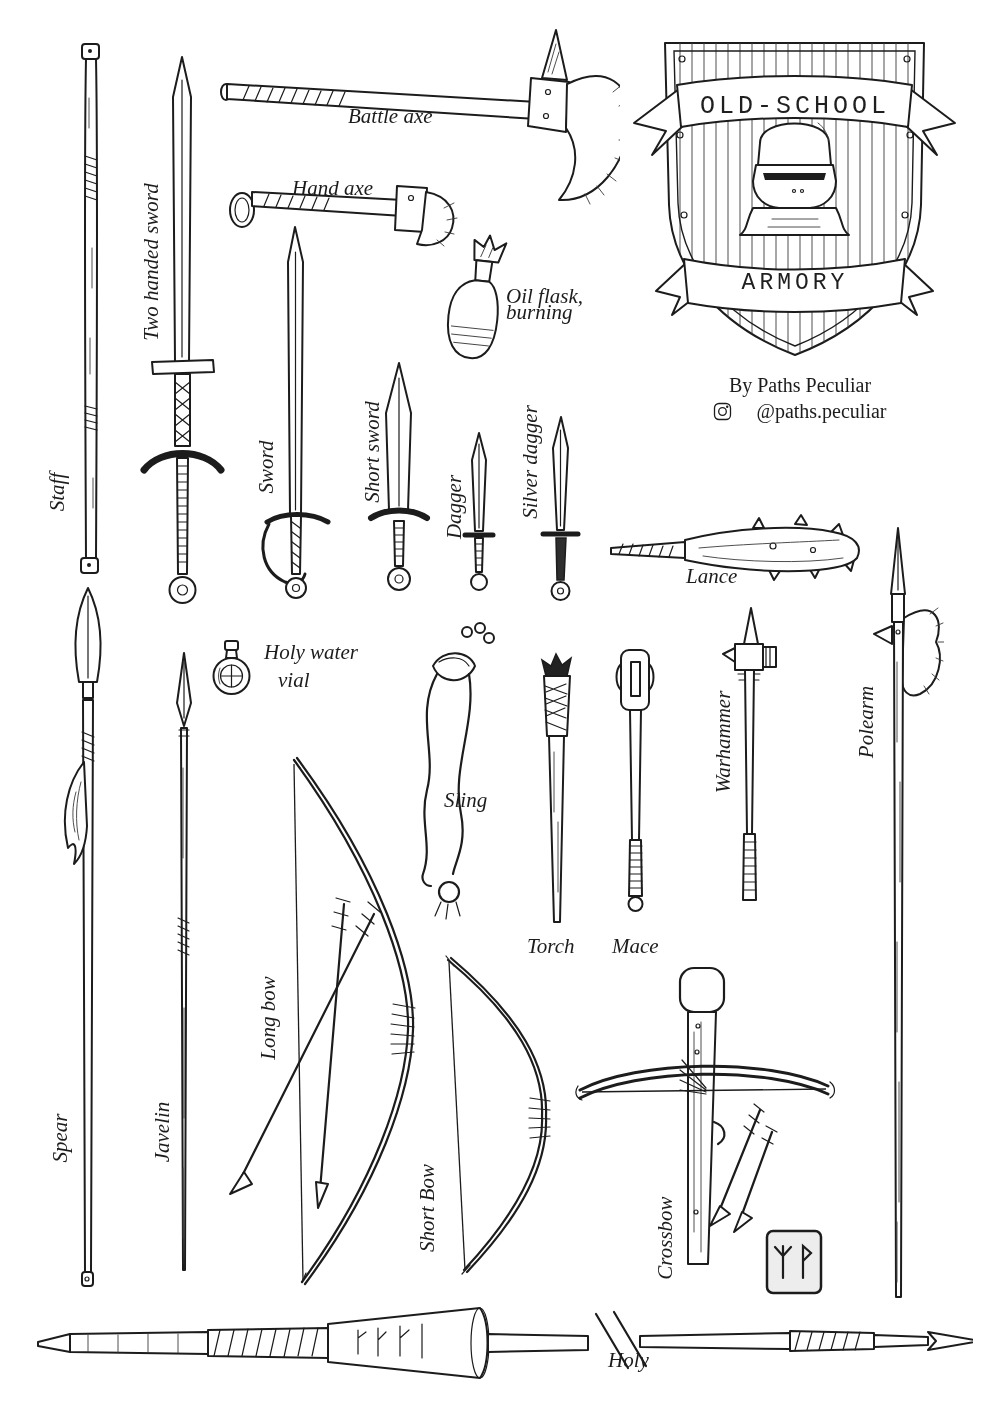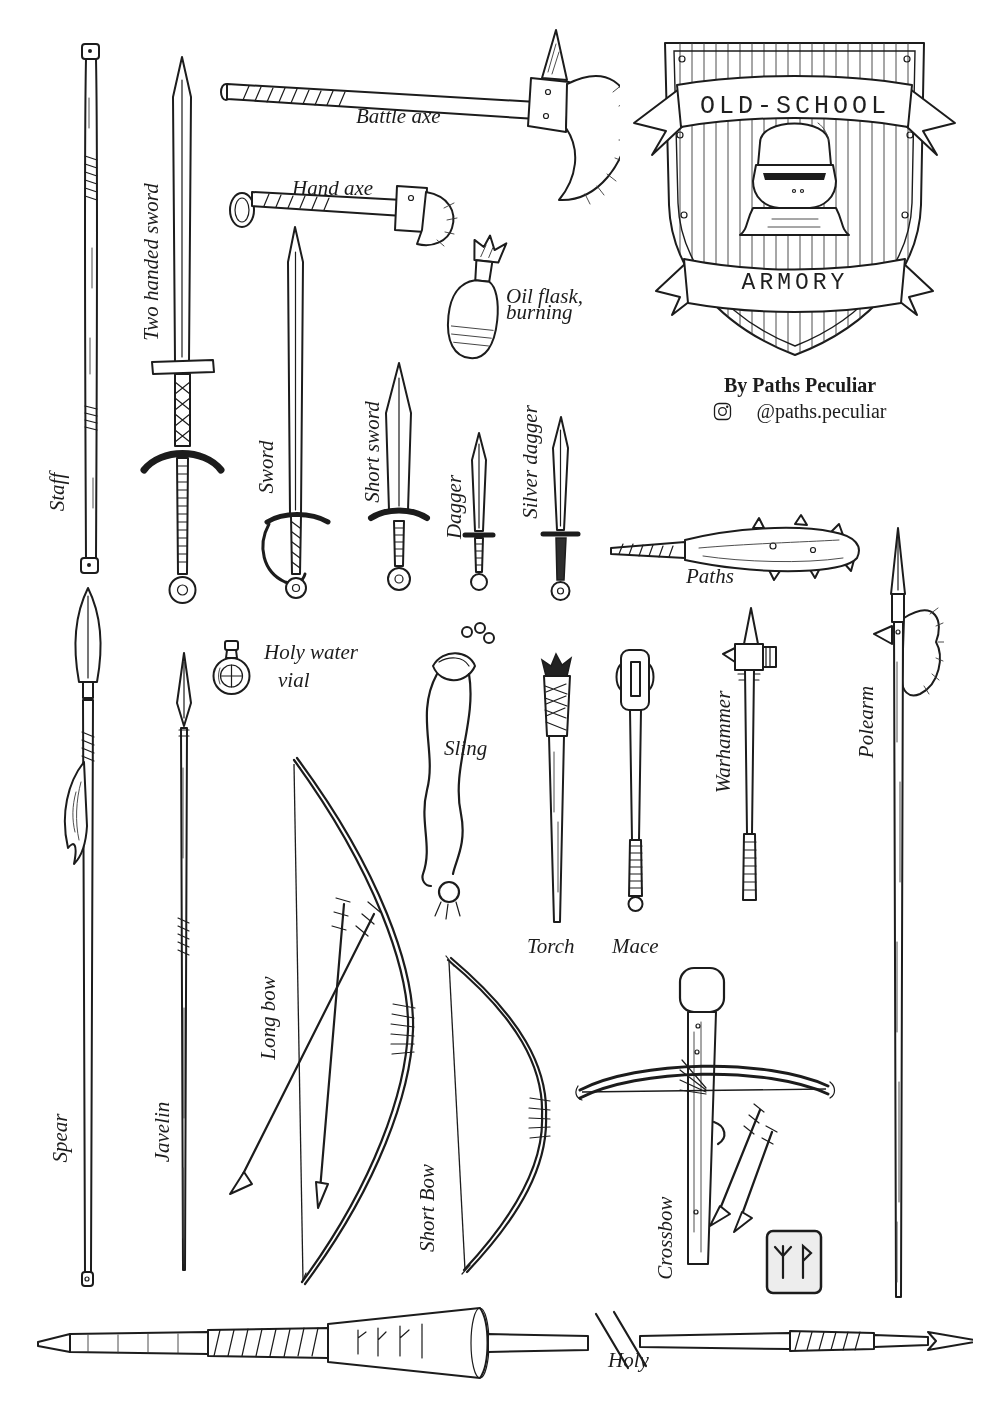--- a/index.html
+++ b/index.html
@@ -24,21 +24,21 @@
   .og  { fill:#ededed; stroke:#1c1c1c; stroke-width:2.5; }
   
   .hlabel, .vlabel { position:absolute; font-family:"Liberation Serif", serif; font-style:italic;
                      font-size:21px; color:#1c1c1c; white-space:nowrap; }
   .vlabel { transform:translate(-50%,-50%) rotate(-90deg); }
   .banner-text { position:absolute; transform:translate(-50%,-50%); font-family:Liberation Mono, monospace;
                  font-size:25px; letter-spacing:4px; color:#1f1f1f; white-space:nowrap; }
   .banner-text.small { font-size:23px;text-align:right; }
   .credits { position:absolute; left:640px; top:372px; width:320px; text-align:center;
              font-size:20px; color:#1c1c1c; }
-  .credits .line { margin:2px 0;font-weight:bold; }
+  .credits .line { margin:2px 0; }
   .ig-row { display:flex; align-items:center; justify-content:center; gap:24px; margin-top:3px; }
 </style>
 </head>
 <body>
 
 <div class="page">
 
   <svg class="art" style="left:68px;top:38px" width="44" height="545" viewBox="0 0 44 545">
     <rect x="14" y="6" width="17" height="15" rx="3" class="o"></rect>
     <circle cx="22" cy="13" r="2" class="fd"></circle>
@@ -70,21 +70,21 @@
     <path class="o" d="M12 62 L322 80 L322 97 L12 77 Z"></path>
     <path class="t" d="M34 64 l-6 14 M46 65 l-6 14 M58 66 l-6 14 M70 66 l-6 14 M82 67 l-6 14 M94 68 l-6 14 M106 69 l-6 14 M118 69 l-6 14 M130 70 l-6 14"></path>
     <path class="o" d="M327 56 L341 8 L352 58 Z"></path>
     <path class="h" d="M333 50 l8 -28 M337 52 l7 -22"></path>
     <path class="o" d="M316 56 L354 60 L351 110 L313 104 Z"></path>
     <circle class="t" cx="333" cy="70" r="2.5"></circle>
       <circle class="t" cx="331" cy="94" r="2.5"></circle>
     <path class="o" d="M352 62 C 392 42 416 62 414 98 C 412 142 382 180 344 178 C 362 156 366 128 351 106 Z"></path>
     <path class="h" d="M398 70 l10 -8 M404 84 l11 -6 M406 100 l11 -3 M404 118 l11 0 M400 136 l10 4 M392 152 l9 7 M382 164 l7 9 M370 172 l5 10"></path>
   </svg>
-  <div class="hlabel" style="left:356px;top:104px">Battle axe</div>
+  <div class="hlabel" style="left:348px;top:104px">Battle axe</div>
 
   <svg class="art" style="left:225px;top:138px" width="235" height="112" viewBox="0 0 235 112">
     <ellipse class="o" cx="17" cy="72" rx="12" ry="17"></ellipse>
     <ellipse class="t" cx="17" cy="72" rx="7" ry="12"></ellipse>
     <path class="o" d="M27 54 L178 62 L178 78 L27 68 Z"></path>
     <path class="t" d="M44 56 l-5 12 M56 57 l-5 12 M68 58 l-5 12 M80 58 l-5 12 M92 59 l-5 12 M104 60 l-5 12"></path>
     <path class="o" d="M172 48 L202 50 L200 94 L170 92 Z"></path>
     <circle class="t" cx="186" cy="60" r="2.5"></circle>
     <path class="o" d="M201 54 C 224 58 232 74 227 90 C 223 103 208 110 192 106 L197 92 Z"></path>
     <path class="h" d="M219 70 l10 -5 M222 82 l10 -2 M220 94 l9 2 M212 102 l7 6"></path>
@@ -198,21 +198,21 @@
 
   <svg class="art" style="left:603px;top:512px" width="268" height="72" viewBox="0 0 268 72">
     <path class="o" d="M8 36 L82 30 L82 46 L8 42 Z"></path>
     <path class="t" d="M20 32 l-4 10 M30 32 l-4 11 M40 33 l-4 11 M50 33 l-4 11 M60 34 l-4 11 M70 34 l-4 11"></path>
     <path class="o" d="M150 16 l6 -10 l5 10 Z M192 12 l6 -9 l6 10 Z M228 20 l8 -8 l4 11 Z M166 58 l5 10 l6 -9 Z M206 56 l6 10 l5 -10 Z M240 50 l8 9 l3 -11 Z"></path>
     <path class="o" d="M82 28 C 130 16 192 12 230 20 C 252 24 260 34 254 46 C 242 60 184 62 132 56 C 110 54 92 50 82 48 Z"></path>
     <circle class="t" cx="170" cy="34" r="3"></circle>
       <circle class="t" cx="210" cy="38" r="2.5"></circle>
     <path class="h" d="M100 44 C 140 50 200 52 240 46 M96 36 C 140 32 200 30 236 28"></path>
   </svg>
-  <div class="hlabel" style="left:686px;top:564px">Paths</div>
+  <div class="hlabel" style="left:686px;top:564px">Lance</div>
 
   <svg class="art" style="left:208px;top:638px" width="48" height="62" viewBox="0 0 48 62">
     <rect class="o" x="17" y="3" width="13" height="9" rx="2"></rect>
     <path class="o" d="M19 12 L28 12 L29 20 L18 20 Z"></path>
     <circle class="o" cx="23.5" cy="38" r="18"></circle>
     <circle class="t" cx="23.5" cy="38" r="11"></circle>
     <path class="t" d="M23.5 27 V49 M12.5 38 H34.5"></path>
     <path class="h" d="M12 30 c-2 6 -2 10 0 16"></path>
   </svg>
   <div class="hlabel" style="left:264px;top:640px">Holy water</div>
@@ -222,21 +222,21 @@
     <circle class="o" cx="64" cy="10" r="5"></circle>
       <circle class="o" cx="77" cy="6" r="5"></circle>
       <circle class="o" cx="86" cy="16" r="5"></circle>
     <path class="o" d="M30 44 C 40 26 66 28 72 44 C 64 62 38 64 30 44 Z"></path>
     <path class="t" d="M36 40 C 46 34 60 34 66 44"></path>
     <path class="s2" d="M34 52 C 12 92 34 130 24 168 C 16 200 30 224 20 252 C 18 258 22 264 28 264"></path>
     <path class="s2" d="M66 52 C 74 100 48 146 58 192 C 64 222 52 240 50 252"></path>
     <circle class="s2f" cx="46" cy="270" r="10"></circle>
     <path class="t" d="M38 280 l-6 14 M45 282 l-2 15 M53 280 l4 14"></path>
   </svg>
-  <div class="hlabel" style="left:444px;top:736px">Sling</div>
+  <div class="hlabel" style="left:444px;top:788px">Sling</div>
 
   <svg class="art" style="left:533px;top:652px" width="48" height="278" viewBox="0 0 48 278">
     <path class="fdk" d="M13 24 L9 8 L18 14 L23 2 L29 13 L38 6 L34 24 Z"></path>
     <path class="o" d="M11 24 L37 24 L34 84 L14 84 Z"></path>
     <path class="t" d="M12 34 l22 8 M12 46 l22 8 M12 58 l21 8 M13 70 l20 8 M33 32 l-20 8 M33 44 l-20 8 M32 56 l-19 8"></path>
     <path class="o" d="M16 84 L31 84 L27 270 L21 270 Z"></path>
     <path class="h" d="M21 100 v60 M25 170 v70"></path>
   </svg>
   <div class="hlabel" style="left:527px;top:934px">Torch</div>
 

